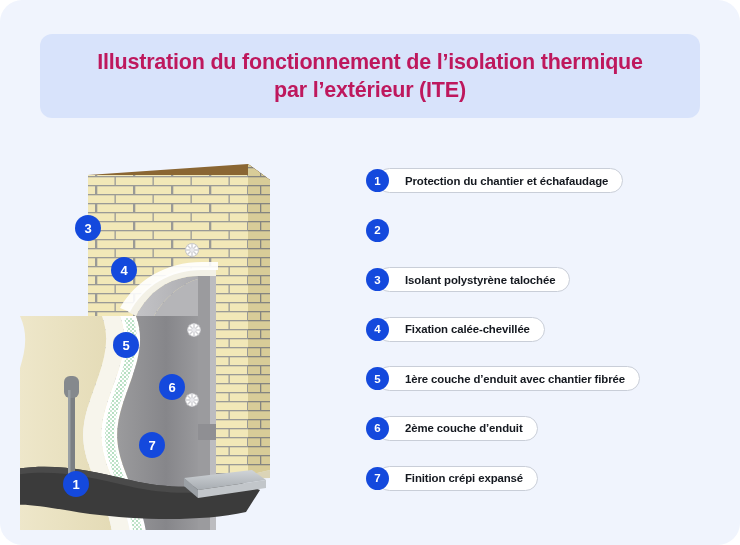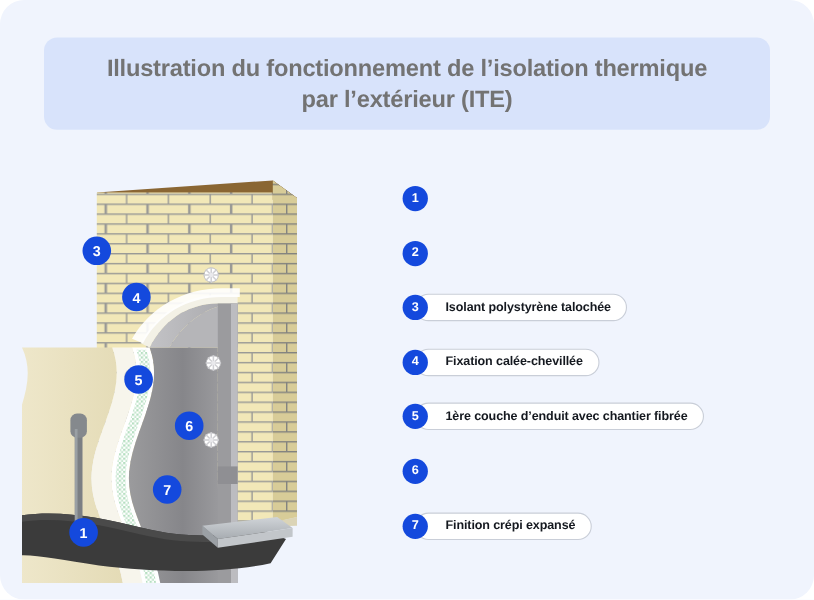--- a/index.html
+++ b/index.html
@@ -30,21 +30,21 @@
     border-radius: 12px;
     display: flex;
     align-items: center;
     justify-content: center;
     box-sizing: border-box;
     padding: 0 18px;
   }
   #title-text {
     font-size: 21.5px;
     font-weight: bold;
-    color: #737373;
+    color: #be185d;
     text-align: center;
     line-height: 1.32;
     letter-spacing: -0.2px;
   }
 
   
   #legend {
     position: absolute;
     left: 366px;
     top: 168px;
@@ -311,20 +311,23 @@
           <circle cx="56" cy="344" r="13"></circle>
           <text x="56" y="349">1</text>
         </g>
       </g>
     </svg>
   </div>
 
   <div id="legend">
 
     <div class="legend-item">
+      <div class="legend-pill">
+        <span class="legend-label">Protection du chantier et échafaudage</span>
+      </div>
       <div class="legend-badge">1</div>
     </div>
 
     <div class="legend-item">
       <div class="legend-badge">2</div>
     </div>
 
     <div class="legend-item">
       <div class="legend-pill">
         <span class="legend-label">Isolant polystyrène talochée</span>
@@ -340,20 +343,23 @@
     </div>
 
     <div class="legend-item">
       <div class="legend-pill">
         <span class="legend-label">1ère couche d’enduit avec chantier fibrée</span>
       </div>
       <div class="legend-badge">5</div>
     </div>
 
     <div class="legend-item">
+      <div class="legend-pill">
+        <span class="legend-label">2ème couche d’enduit</span>
+      </div>
       <div class="legend-badge">6</div>
     </div>
 
     <div class="legend-item">
       <div class="legend-pill">
         <span class="legend-label">Finition crépi expansé</span>
       </div>
       <div class="legend-badge">7</div>
     </div>
 

